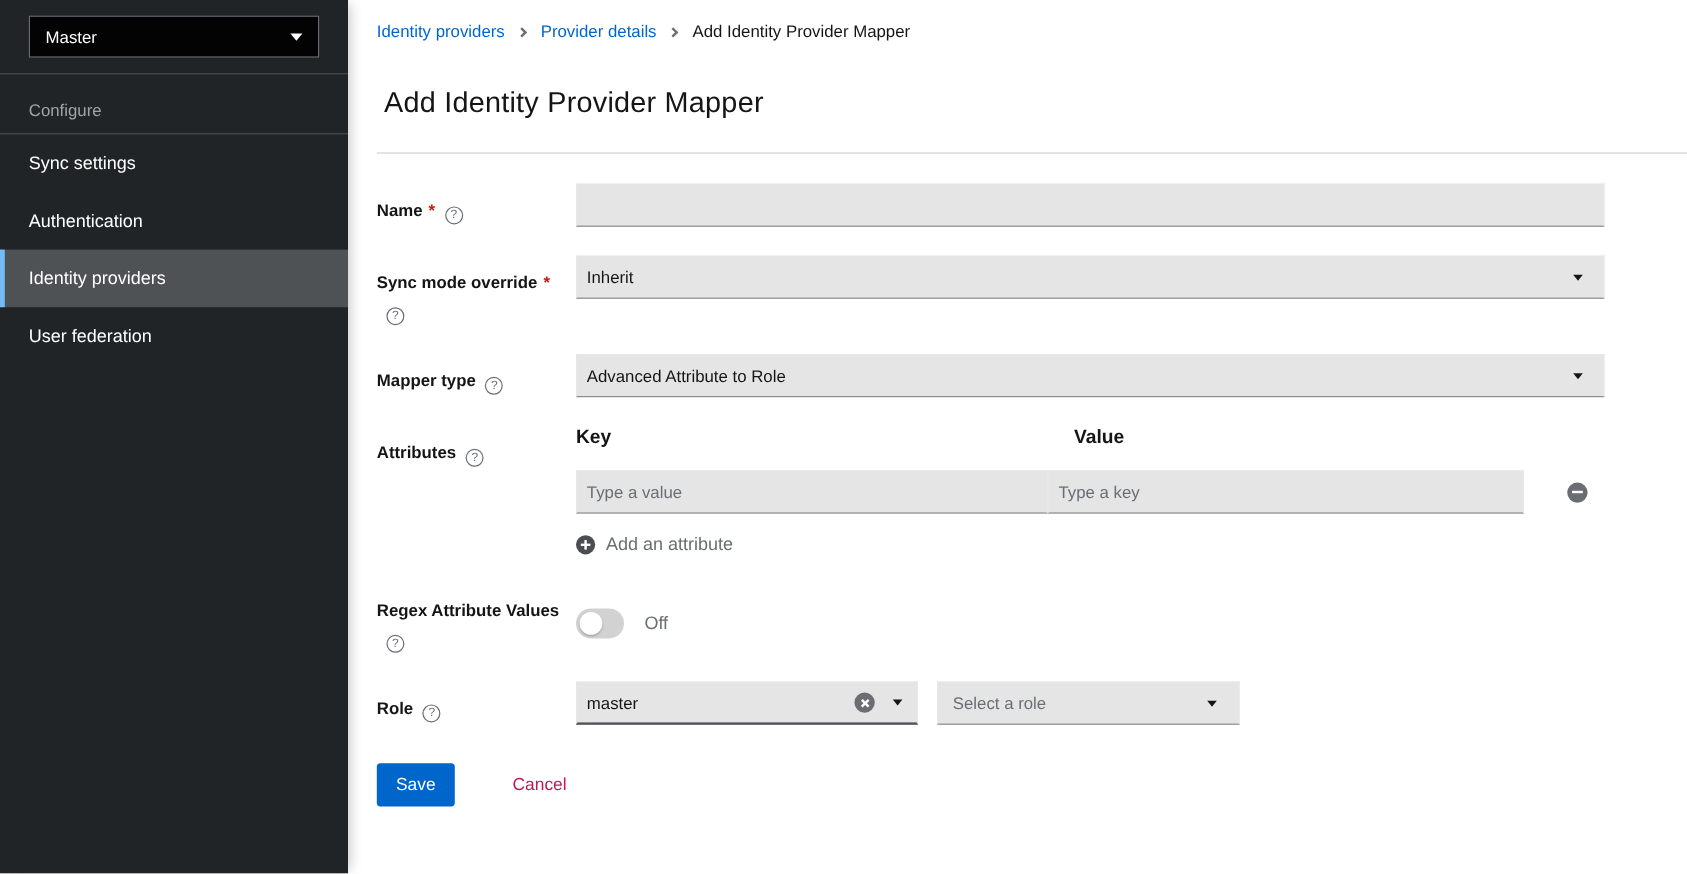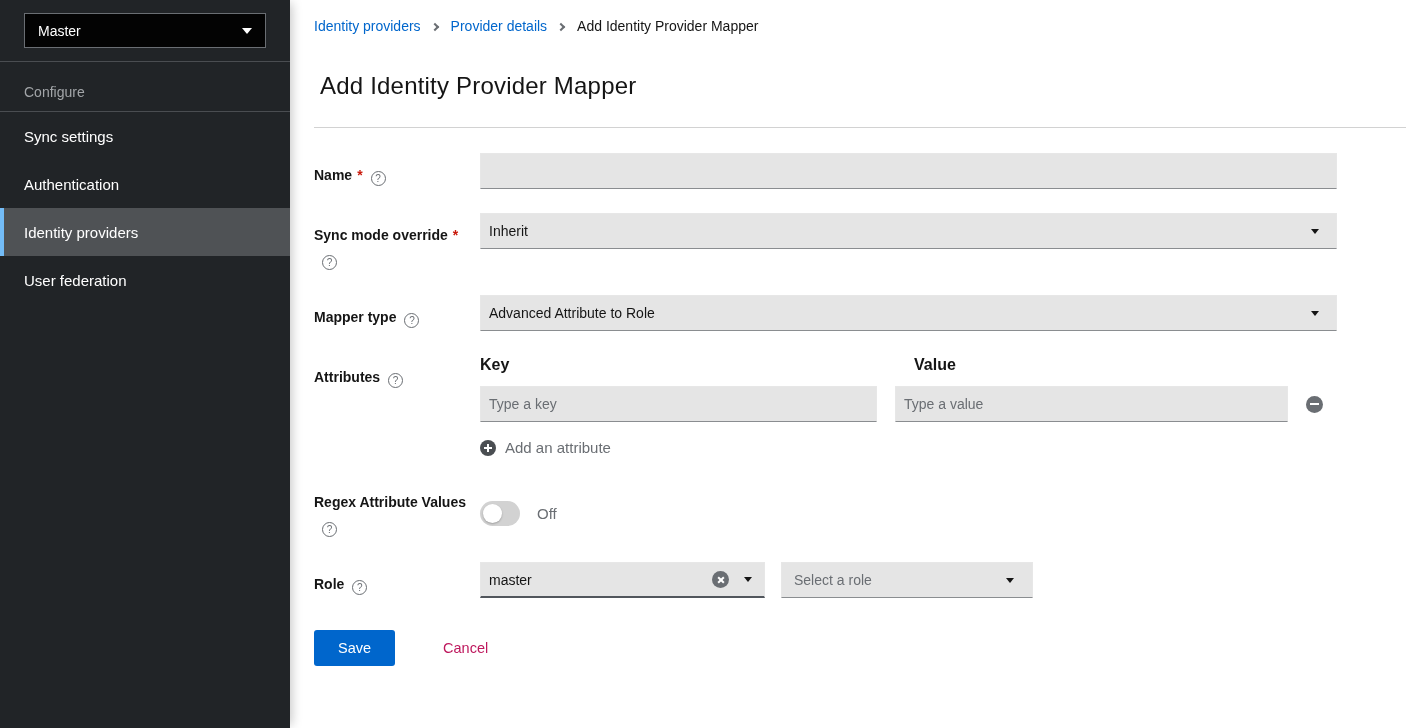--- a/index.html
+++ b/index.html
@@ -87,21 +87,21 @@
   .pf-select {
     width:100%; display:flex; align-items:center; justify-content:space-between;
     padding:0 17px 0 8px; cursor:pointer;
   }
   .caret-down {
     width:0; height:0; border-left:4.5px solid transparent;
     border-right:4.5px solid transparent; border-top:5.5px solid #151515;
   }
 
   
-  .attr-headers { display:flex; padding-top:1px; margin-bottom:12px;gap:19px; }
+  .attr-headers { display:flex; padding-top:1px; margin-bottom:18px; }
   .attr-col-key { width:397px; margin-right:18px; }
   .attr-col-value { width:393px; }
   .attr-header { font-size:16px; font-weight:700; color:#151515; }
   .attr-inputs { display:flex; align-items:center; }
   .icon-minus-circle {
     width:17px; height:17px; border-radius:50%; background:#6a6e73;
     position:relative; margin-left:18px; cursor:pointer; flex:none;
   }
   .icon-minus-circle::after {
     content:""; position:absolute; left:4px; right:4px; top:7px; height:2.5px; background:#fff;
@@ -149,21 +149,21 @@
   }
   .icon-clear-circle::before { transform:rotate(45deg); }
   .icon-clear-circle::after  { transform:rotate(-45deg); }
   .typeahead .caret-down { cursor:pointer; }
   .pf-select.role-select { width:252px; margin-left:16px; padding:0 18px 0 12px; }
   .placeholder-text { color:#6a6e73; }
 
   
   .actions { display:flex; align-items:center; margin-top:32px; margin-bottom:24px; }
   .save-btn {
-    background:#0066cc; color:#fff; border:none; height:36px; padding:0 24px;
+    background:#0066cc; color:#fff; border:none; height:36px; padding:0 16px;
     font-size:14.5px; border-radius:3px; font-family:inherit; cursor:pointer;
   }
   .cancel-link { margin-left:48px; color:#be185d; font-size:14.5px; cursor:pointer; }
 </style>
 </head>
 <body>
 
 <nav class="sidebar">
   <div class="realm-header">
     <div class="realm-select">
@@ -233,22 +233,22 @@
     <div class="form-row">
       <div class="label-col">
         <span>Attributes</span><span class="help-icon"></span>
       </div>
       <div class="control-col">
         <div class="attr-headers">
           <div class="attr-col-key attr-header">Key</div>
           <div class="attr-col-value attr-header">Value</div>
         </div>
         <div class="attr-inputs">
+          <input class="text-input attr-col-value" type="text" aria-label="Value" placeholder="Type a value" style="">
           <input class="text-input attr-col-key" type="text" aria-label="Key" placeholder="Type a key" style="">
-          <input class="text-input attr-col-value" type="text" aria-label="Value" placeholder="Type a value" style="">
           <span class="icon-minus-circle"></span>
         </div>
         <div class="add-attr">
           <span class="icon-plus-circle"></span>
           <span>Add an attribute</span>
         </div>
       </div>
     </div>
 
     <div class="form-row">

